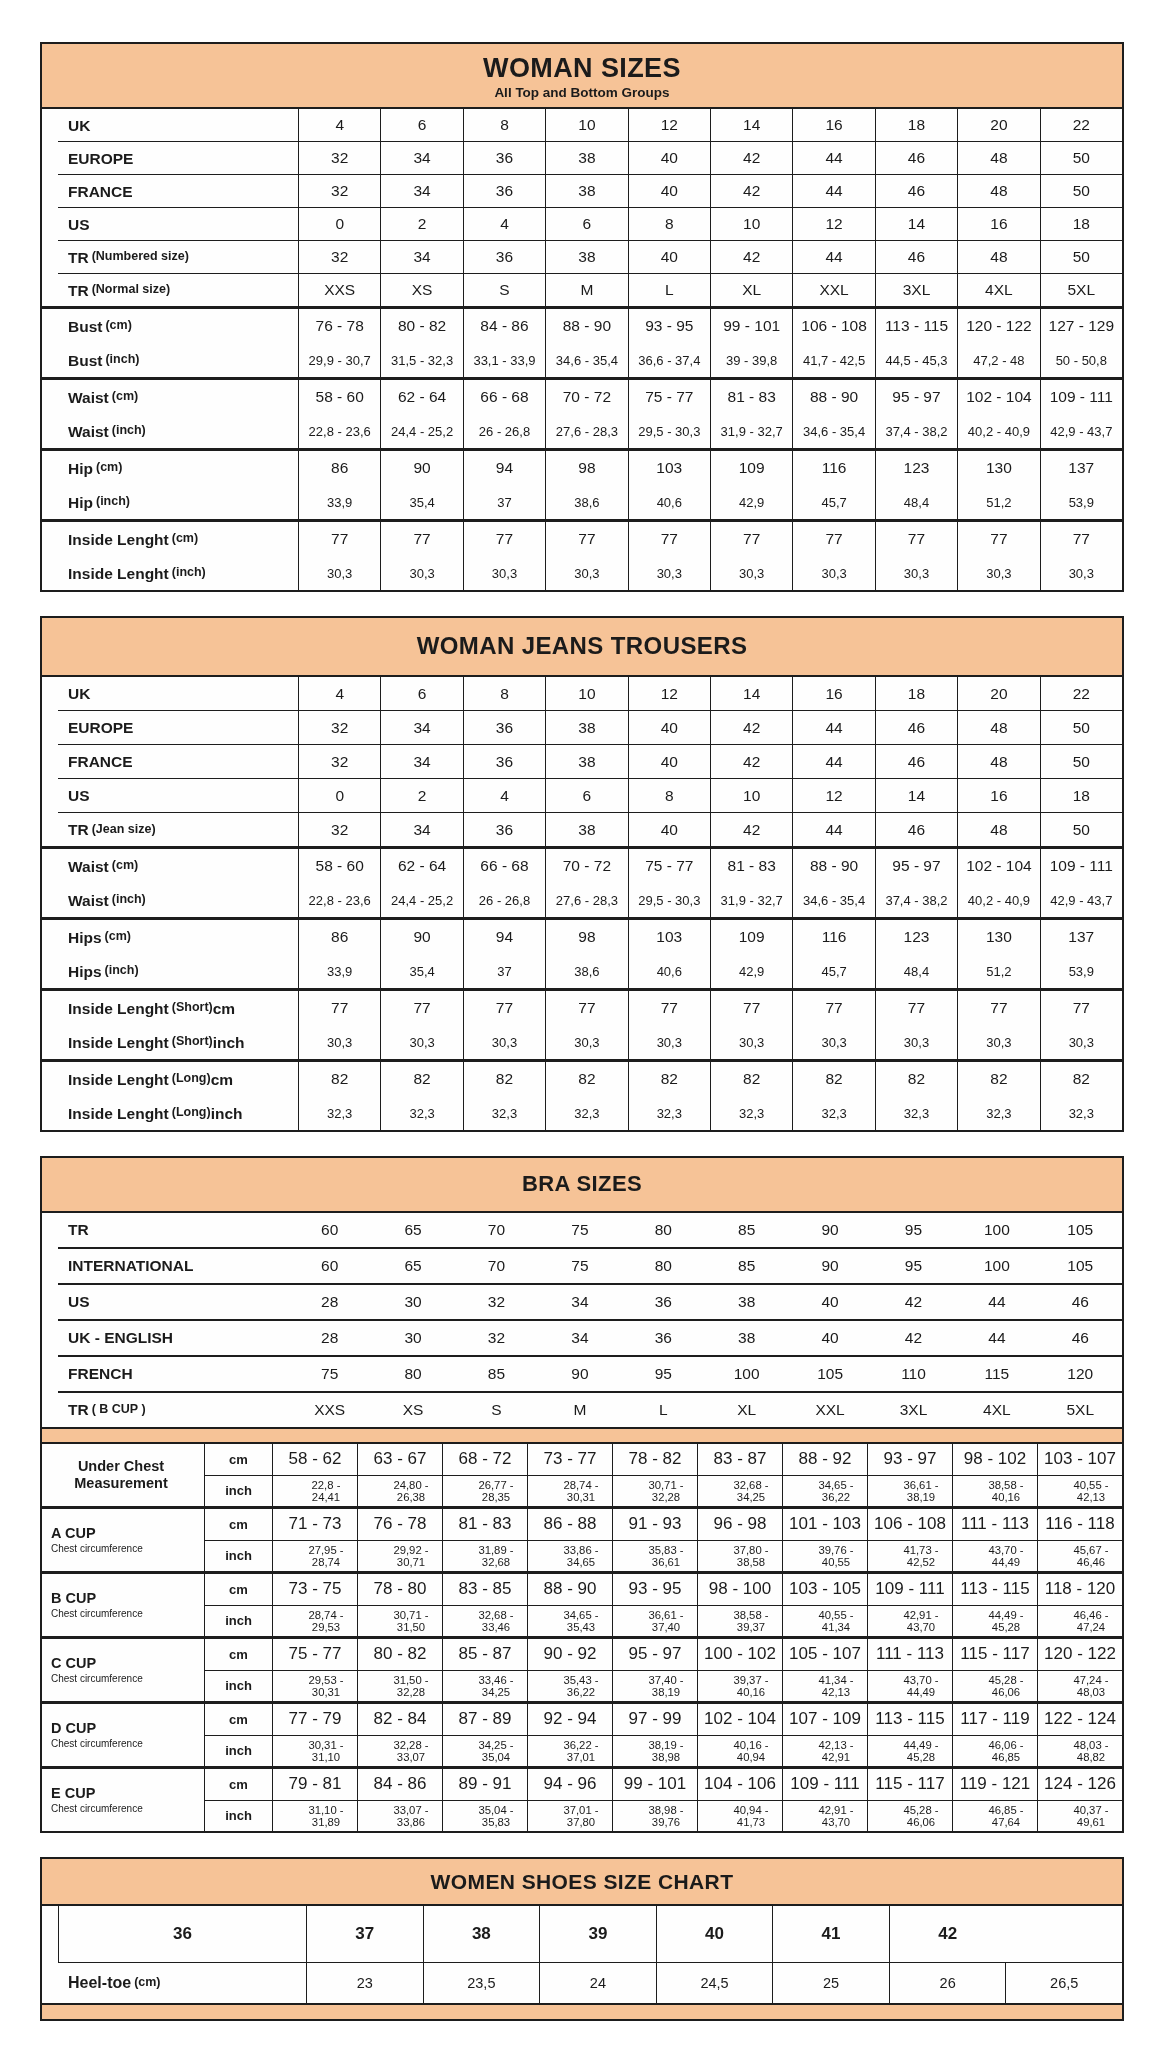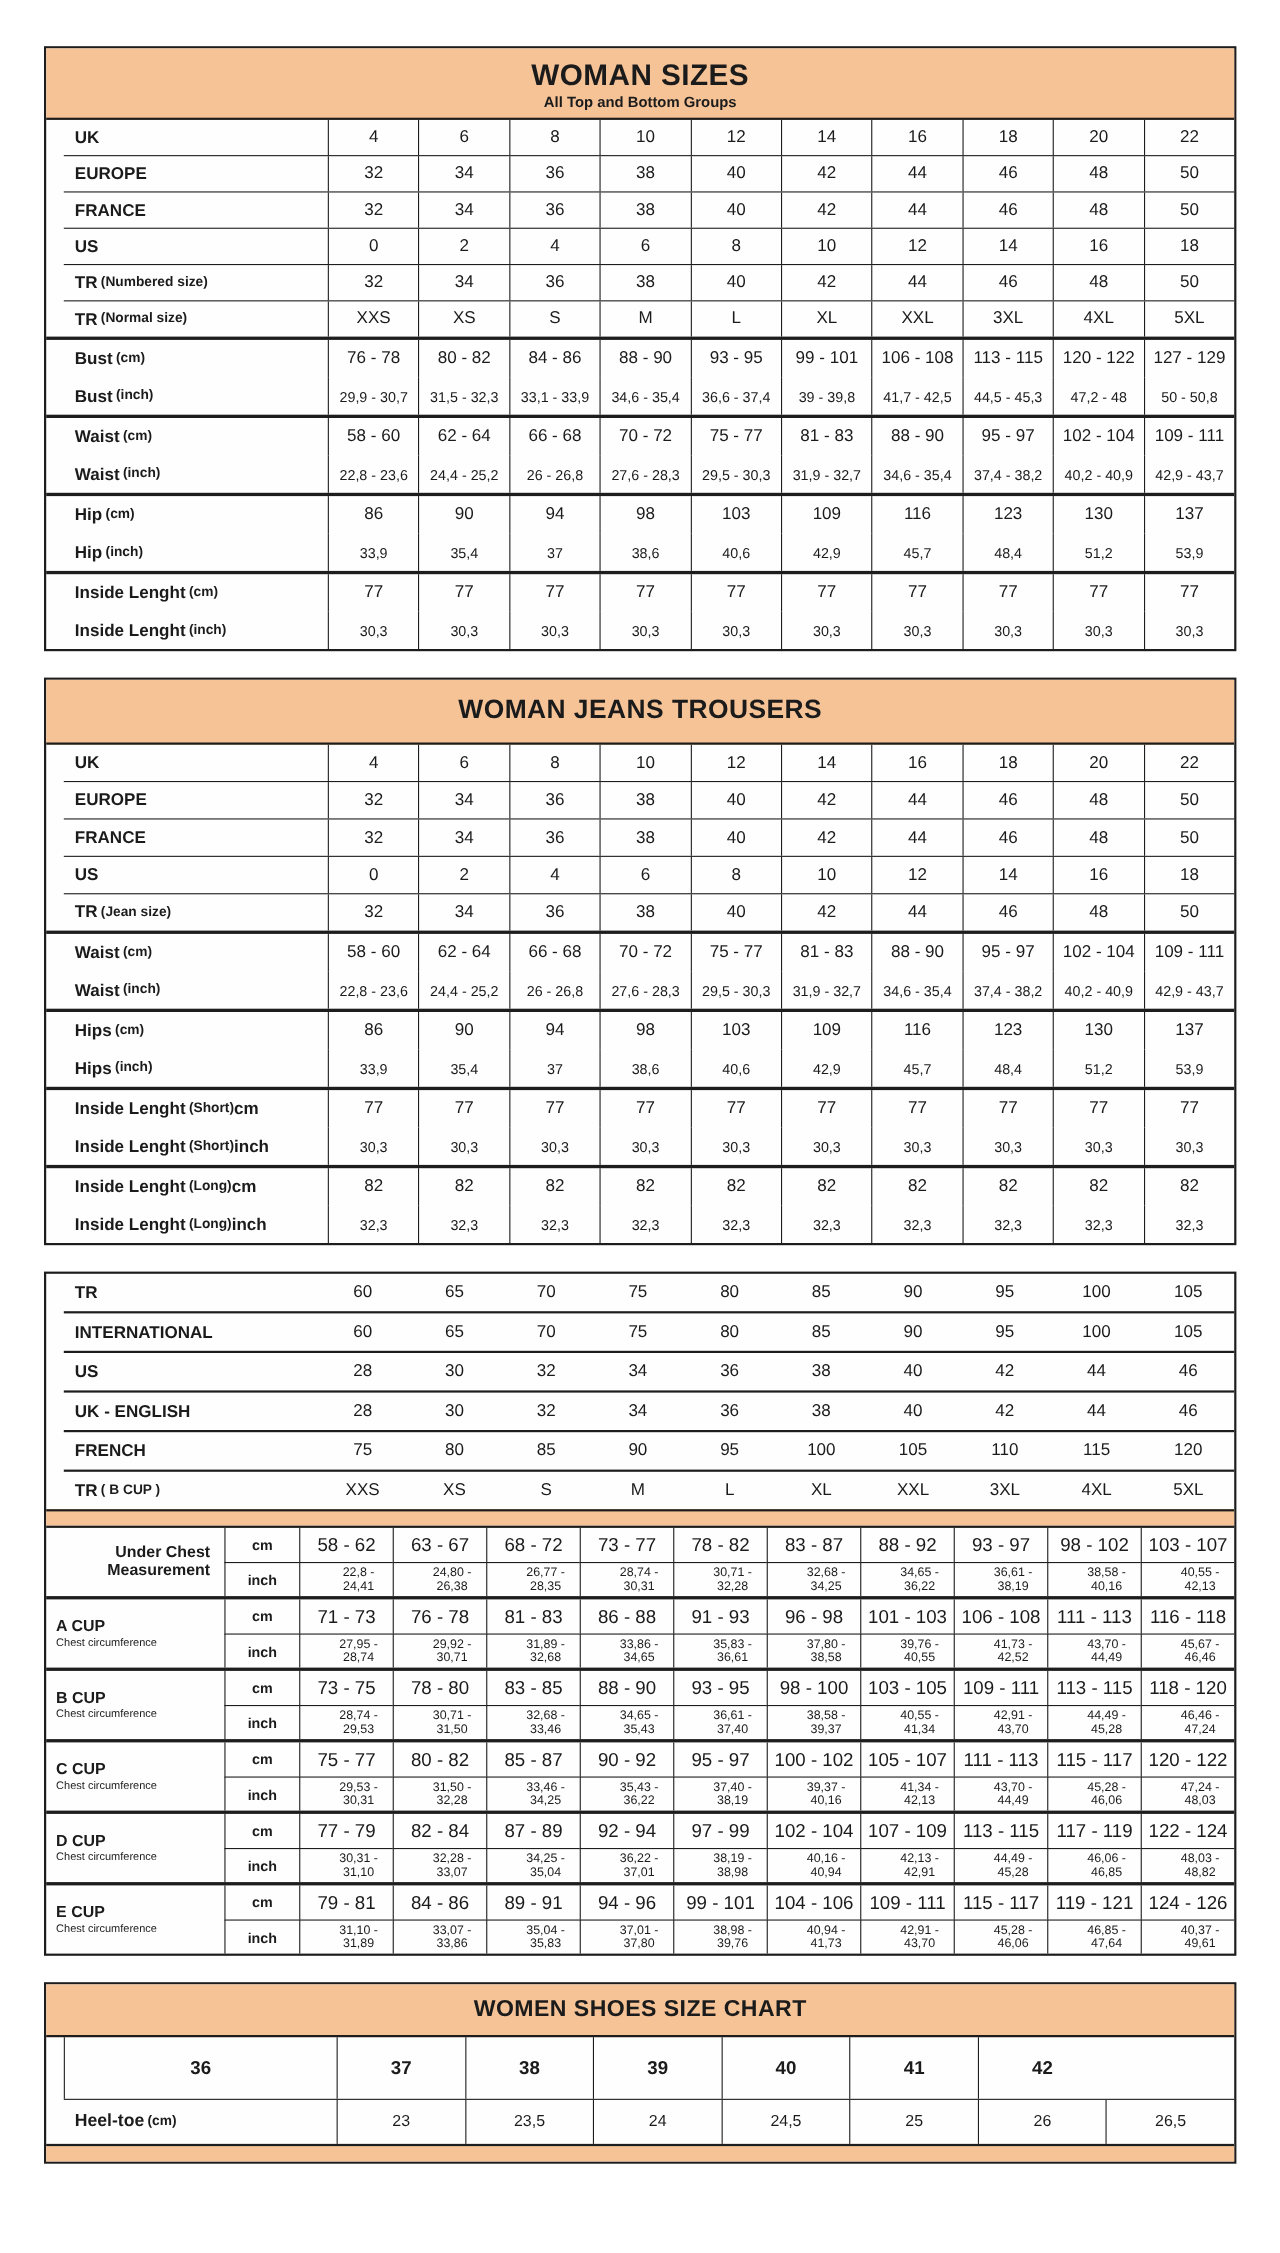--- a/index.html
+++ b/index.html
@@ -56,21 +56,21 @@
   .sec-divider + .sec { border-top:2.5px solid var(--line); }
   
   .cupgrid { display:grid; grid-template-columns:162px 68px repeat(10,1fr); }
   .cupgrid > div {
     display:flex; align-items:center; justify-content:center; text-align:center;
     min-height:31px; border-left:1.5px solid var(--line); padding:2px;
   }
   .cupgrid .cuplabel {
     grid-row:1 / span 2; grid-column:1; border-left:none;
     flex-direction:column; align-items:flex-start; justify-content:center;
-    padding-left:9px; text-align:right;
+    padding-left:9px; text-align:center;
   }
   .cupname { font-weight:bold; font-size:14.5px; line-height:1.15; max-width:140px; }
   .cupsub { font-size:10px; margin-top:1px; }
   .cupgrid .unitcell { font-weight:bold; font-size:13px; }
   .cupgrid .r2 { border-top:1.5px solid var(--line); }
   .cupgrid .val-cm { font-size:17px; }
   .cupgrid .val-inch { font-size:11.3px;padding-left:24px; }
   
   #t-shoes .row:first-child .cell { min-height:56px; }
   #t-shoes .row:first-child .cell.val { font-weight:bold; font-size:17px; }
@@ -460,20 +460,23 @@
             <div class="cell val">32,3</div>
             <div class="cell val">32,3</div>
             <div class="cell val">32,3</div>
             <div class="cell val">32,3</div>
             <div class="cell val">32,3</div>
             <div class="cell val">32,3</div>
           </div>
         </div>
       </div>
       <div class="sizetable" id="t-bra">
+        <div class="thead">
+          <div class="title">BRA SIZES</div>
+        </div>
         <div class="sec sec-plain">
           <div class="row">
             <div class="cell label">TR</div>
             <div class="cell val">60</div>
             <div class="cell val">65</div>
             <div class="cell val">70</div>
             <div class="cell val">75</div>
             <div class="cell val">80</div>
             <div class="cell val">85</div>
             <div class="cell val">90</div>

